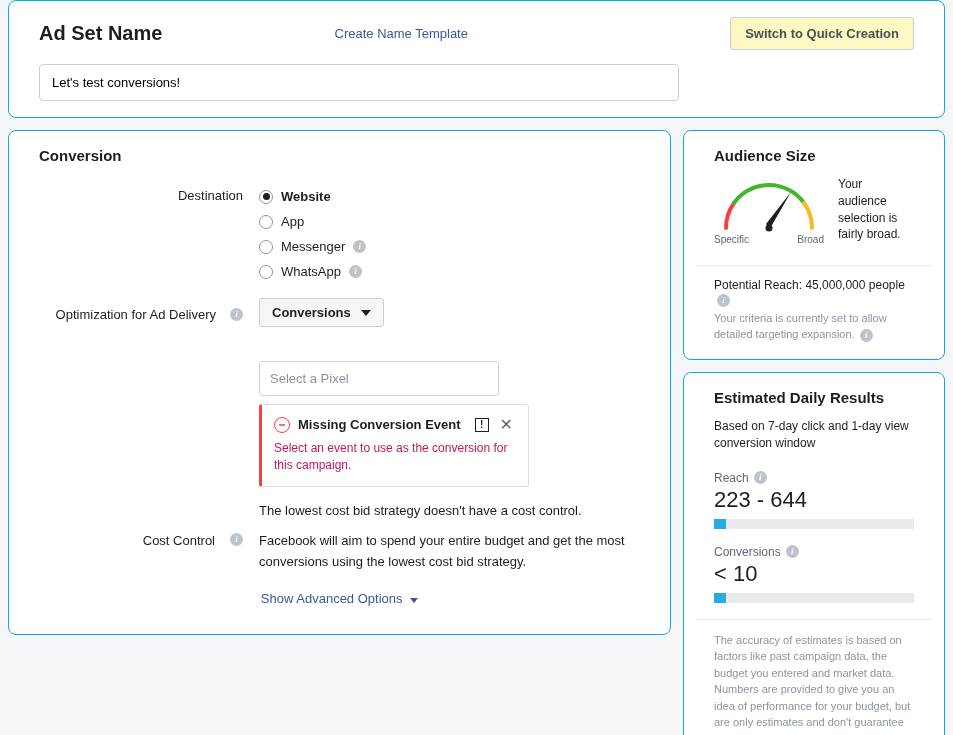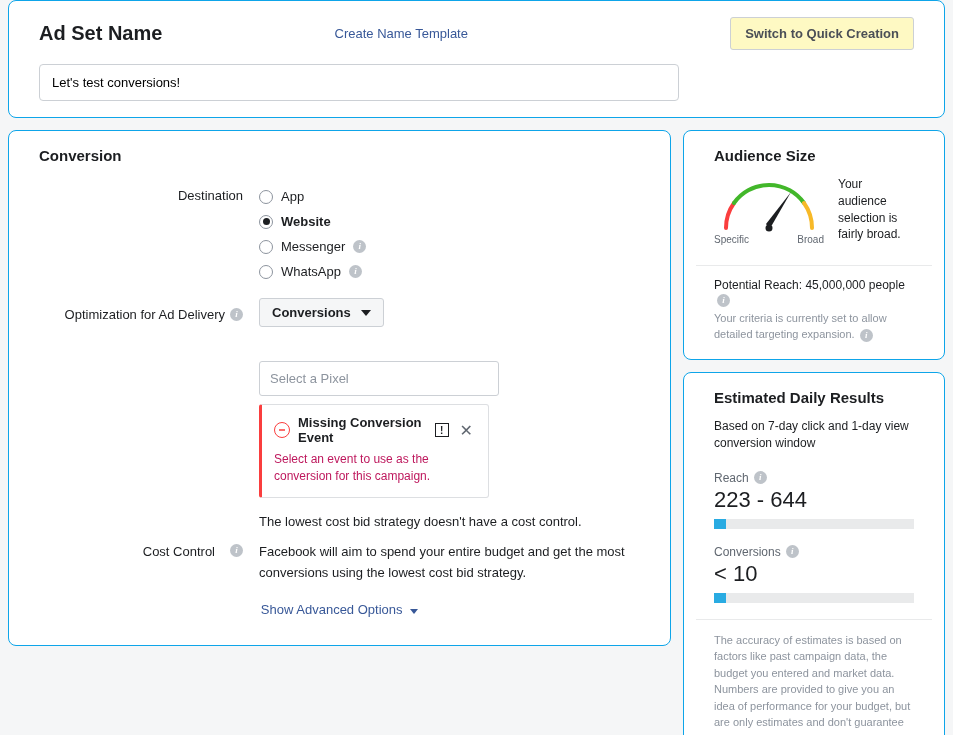--- a/index.html
+++ b/index.html
@@ -100,21 +100,21 @@
   }
   .caret-down {
     width:0;height:0;border-left:5px solid transparent;border-right:5px solid transparent;
     border-top:6px solid #1c1e21;
   }
   .combo {
     width:240px; border:1px solid #ccd0d5; padding:9px 10px; color:#8d949e;
     font-size:13px; border-radius:3px;
   }
   .error-alert {
-    width:230px; border:1px solid #dddfe2; border-left:3px solid #fa3e3e;
+    width:270px; border:1px solid #dddfe2; border-left:3px solid #fa3e3e;
     border-radius:3px; padding:10px 12px 12px 12px; margin-top:8px;
   }
   .error-head { display:flex; align-items:center; gap:8px; margin-bottom:6px;}
   .error-title{ font-weight:bold; font-size:13px; flex:1;}
   .minus-icon{
     width:16px;height:16px;border:1.5px solid #fa3e3e;border-radius:50%;
     display:flex;align-items:center;justify-content:center;color:#fa3e3e;font-weight:bold;
   }
   .feedback-icon{
     width:14px;height:14px;border:1px solid #1c1e21;display:flex;
@@ -160,42 +160,42 @@
 
   <div class="columns">
 
     <div class="card main-col" style="padding-bottom:28px;">
       <div class="section-title">Conversion</div>
 
       <div class="form-row" style="margin-top:20px;">
         <div class="form-label-col">Destination</div>
         <div class="form-ctrl-col">
           <div class="radio-line">
+            <span class="radio checked"></span>
+            <span style="font-weight:600;">Website</span>
+          </div>
+          <div class="radio-line">
             <span class="radio"></span>
             <span>App</span>
-          </div>
-          <div class="radio-line">
-            <span class="radio checked"></span>
-            <span style="font-weight:600;">Website</span>
           </div>
           <div class="radio-line">
             <span class="radio"></span>
             <span>Messenger</span>
             <span class="info-icon">i</span>
           </div>
           <div class="radio-line">
             <span class="radio"></span>
             <span>WhatsApp</span>
             <span class="info-icon">i</span>
           </div>
         </div>
       </div>
 
       <div class="form-row">
-        <div class="form-label-col" style="display:flex;justify-content:flex-end;align-items:center;gap:5px;">
+        <div class="form-label-col" style="display:flex;justify-content:flex-end;align-items:center;gap:14px;">
           <span>Optimization for Ad Delivery</span>
           <span class="info-icon">i</span>
         </div>
         <div class="form-ctrl-col">
           <div class="dropdown">
             <span>Conversions</span>
             <span class="caret-down"></span>
           </div>
         </div>
       </div>

